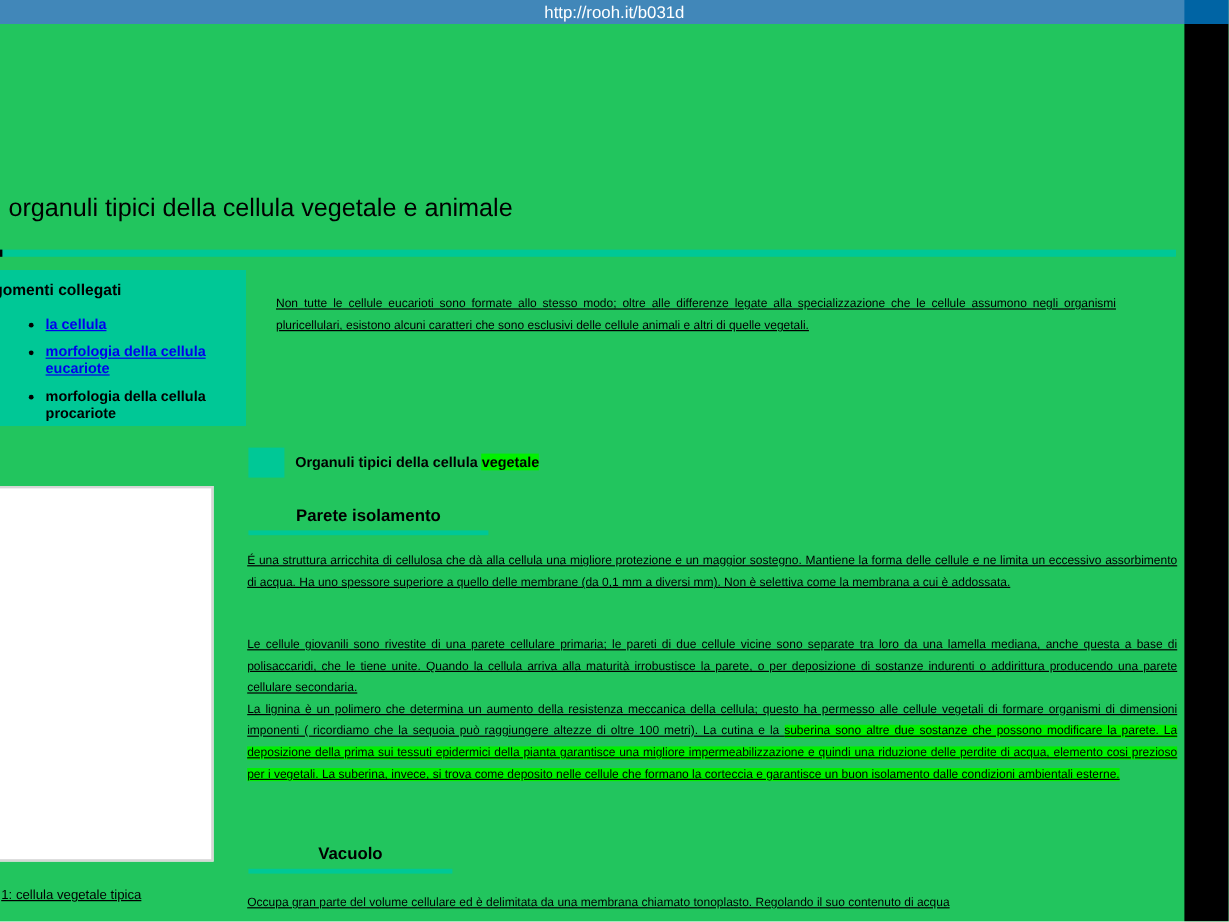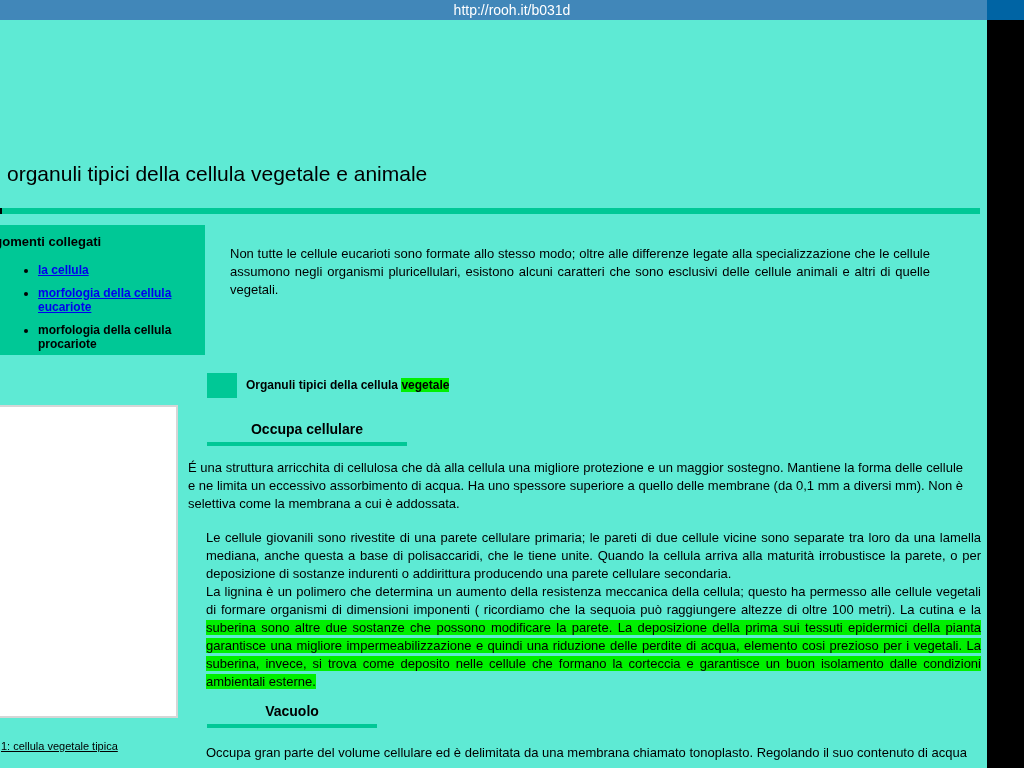--- a/index.html
+++ b/index.html
@@ -3,21 +3,21 @@
 <meta charset="utf-8">
 <style>
   * { margin: 0; padding: 0; box-sizing: border-box; }
   html, body { background: #ffffff; }
   body { font-family: "Liberation Sans", sans-serif; }
   .viewport {
     position: relative;
     width: 1024px;
     height: 768px;
     overflow: hidden;
-    background: #5eead4;
+    background: #22c55e;
   }
   
   .topbar {
     position: absolute; left: 0; top: 0;
     width: 1024px; height: 20px;
     background: #4187B9;
     text-align: center;
     color: #ffffff;
     font-size: 14px;
     line-height: 20px;
@@ -80,22 +80,23 @@
     border: 2px solid #d6d6d6;
   }
   .figure-caption {
     position: absolute; left: 1px; top: 740px;
     font-size: 11px; color: #000000;
     white-space: nowrap;
     text-decoration: underline;
   }
   
   .body-text {
-    font-size: 13px; line-height: 18px; color: #000000;
+    font-size: 10px; line-height: 18px; color: #000000;
     text-align: justify;
+    text-decoration: underline;
   }
   .intro {
     position: absolute; left: 230px; top: 245px;
     width: 700px;
   }
   .section-heading {
     position: absolute; left: 207px; top: 373px;
     display: flex; align-items: center;
   }
   .section-square {
@@ -110,21 +111,21 @@
   .hl { background: #00F000; }
   .subsection-title {
     position: absolute;
     text-align: center;
     font-size: 14px; font-weight: bold; line-height: 19px;
     padding-bottom: 3px;
     border-bottom: 4px solid #00C896;
   }
   .sub-parete { left: 207px; top: 420px; width: 200px; }
   .sub-vacuolo { left: 207px; top: 702px; width: 170px; }
-  .para-parete-1 { position: absolute; left: 188px; top: 459px; width: 775px; }
+  .para-parete-1 { position: absolute; left: 206px; top: 459px; width: 775px; }
   .para-block-2 { position: absolute; left: 206px; top: 529px; width: 775px; }
   .para-vacuolo { position: absolute; left: 206px; top: 744px; width: 775px; }
 </style>
 </head>
 <body>
 
 <div class="viewport">
 
   <div class="topbar">
     <span>http://rooh.it/b031d</span>
@@ -154,21 +155,21 @@
   <div class="figure-box"></div>
   <div class="figure-caption">1: cellula vegetale tipica</div>
 
   <p class="body-text intro">Non tutte le cellule eucarioti sono formate allo stesso modo; oltre alle differenze legate alla specializzazione che le cellule assumono negli organismi pluricellulari, esistono alcuni caratteri che sono esclusivi delle cellule animali e altri di quelle vegetali.</p>
 
   <div class="section-heading">
     <span class="section-square"></span>
     <span class="section-heading-text"><span>Organuli tipici della cellula </span><span class="hl">vegetale</span></span>
   </div>
 
-  <div class="subsection-title sub-parete">Occupa cellulare</div>
+  <div class="subsection-title sub-parete">Parete isolamento</div>
   <p class="body-text para-parete-1">É una struttura arricchita di cellulosa che dà alla cellula una migliore protezione e un maggior sostegno. Mantiene la forma delle cellule e ne limita un eccessivo assorbimento di acqua. Ha uno spessore superiore a quello delle membrane (da 0,1 mm a diversi mm). Non è selettiva come la membrana a cui è addossata.</p>
 
   <div class="para-block-2">
     <div class="body-text">Le cellule giovanili sono rivestite di una parete cellulare primaria; le pareti di due cellule vicine sono separate tra loro da una lamella mediana, anche questa a base di polisaccaridi, che le tiene unite. Quando la cellula arriva alla maturità irrobustisce la parete, o per deposizione di sostanze indurenti o addirittura producendo una parete cellulare secondaria.</div>
     <div class="body-text"><span>La lignina è un polimero che determina un aumento della resistenza meccanica della cellula; questo ha permesso alle cellule vegetali di formare organismi di dimensioni imponenti ( ricordiamo che la sequoia può raggiungere altezze di oltre 100 metri). La cutina e la </span><span class="hl">suberina sono altre due sostanze che possono modificare la parete. La deposizione della prima sui tessuti epidermici della pianta garantisce una migliore impermeabilizzazione e quindi una riduzione delle perdite di acqua, elemento cosi prezioso per i vegetali. La suberina, invece, si trova come deposito nelle cellule che formano la corteccia e garantisce un buon isolamento dalle condizioni ambientali esterne.</span></div>
   </div>
 
   <div class="subsection-title sub-vacuolo">Vacuolo</div>
   <p class="body-text para-vacuolo">Occupa gran parte del volume cellulare ed è delimitata da una membrana chiamato tonoplasto. Regolando il suo contenuto di acqua</p>
 

